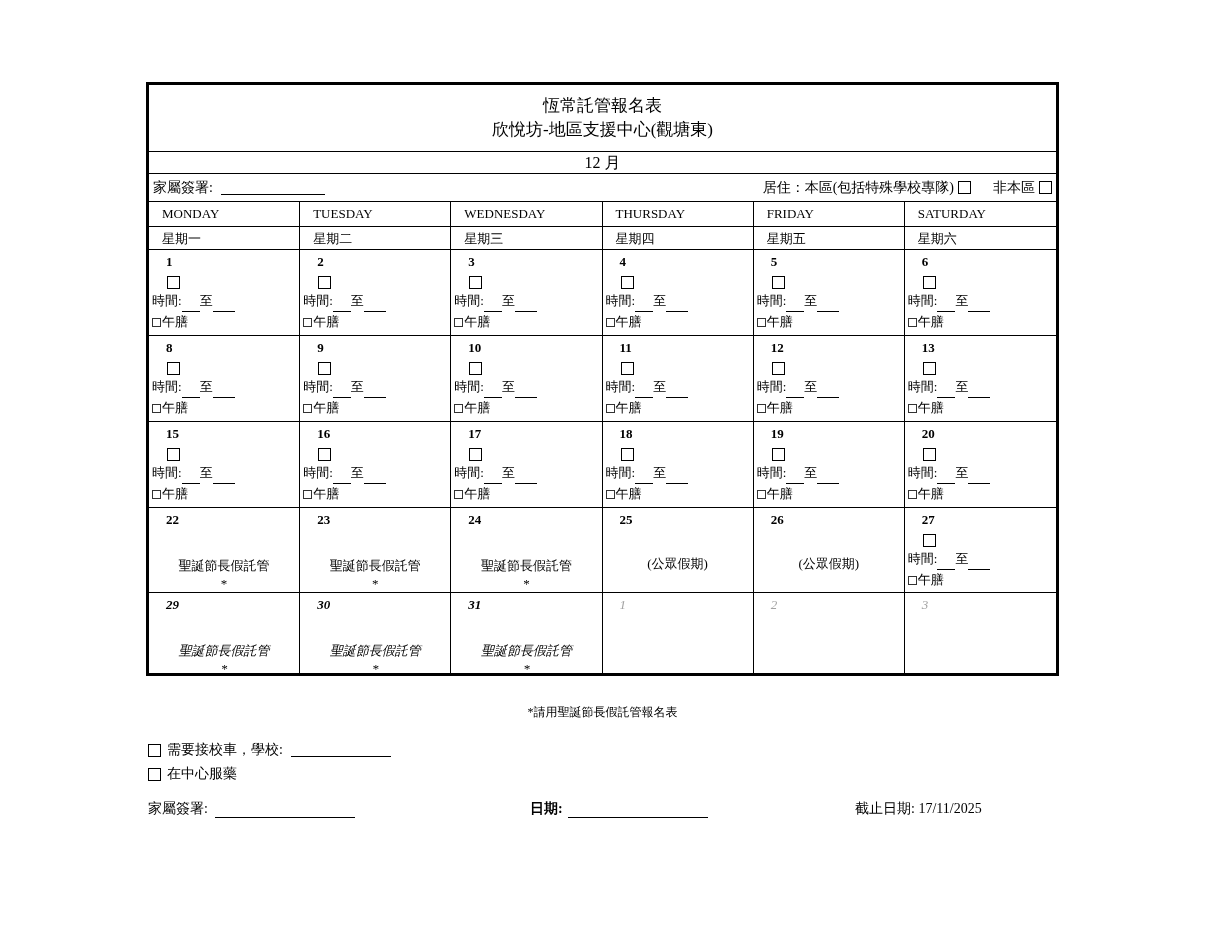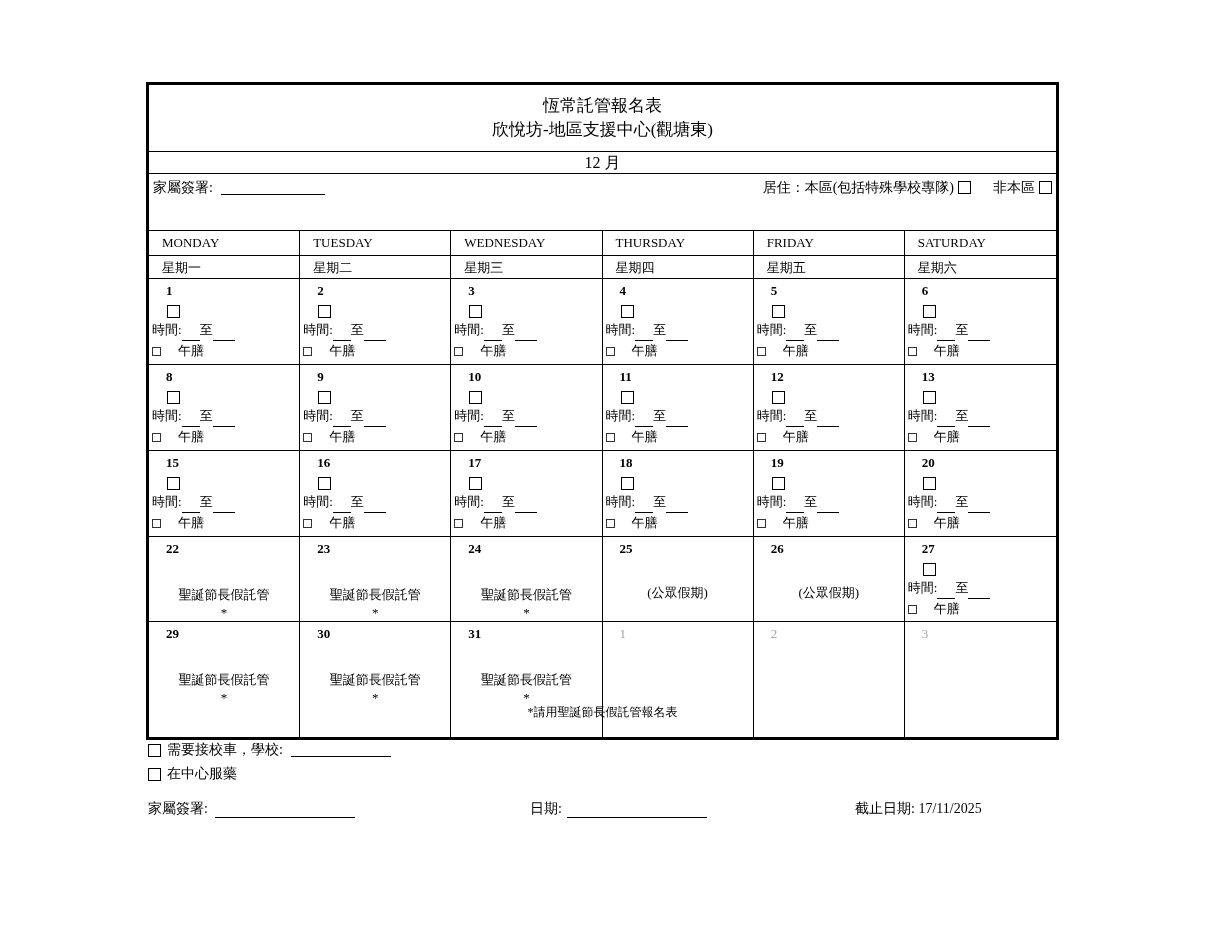--- a/index.html
+++ b/index.html
@@ -26,45 +26,45 @@
   .blank.date{width:140px;margin-left:2px;}
 
   .checkbox{display:inline-block;width:13px;height:13px;border:1px solid #000;
             box-sizing:border-box;background:#fff;vertical-align:middle;}
   .checkbox.small{width:9px;height:9px;border-color:#333;}
 
   .calendar{font-size:13px;}
   .cal-row{display:grid;grid-template-columns:repeat(6,1fr);}
   .cal-row .cell{border-right:1px solid #000;box-sizing:border-box;overflow:hidden;}
   .cal-row .cell:last-child{border-right:none;}
-  .hdr-en{border-top:1px solid #000;margin-top:29px;}
+  .hdr-en{border-top:1px solid #000;}
   .hdr-en .cell{height:24px;line-height:24px;padding-left:13px;font-size:13px;}
   .hdr-zh .cell{border-top:1px solid #000;height:23px;line-height:23px;padding-left:13px;}
   .week .cell{border-top:1px solid #000;padding:2px 3px;}
   .week.w0 .cell,.week.w1 .cell,.week.w2 .cell{height:86px;}
   .week.w3 .cell{height:85px;}
-  .week.w4 .cell{height:116px;}
+  .week.w4 .cell{height:81px;font-style:italic;}
 
   .daynum{font-weight:bold;font-size:13px;padding-left:14px;line-height:19px;}
   .daynum.gray{color:#a3a3a3;font-weight:normal;}
   .cb-line{padding-left:15px;line-height:19px;}
   .time-line{line-height:22px;white-space:nowrap;}
-  .lunch-line{line-height:20px;display:flex;align-items:center;gap:17px;}
+  .lunch-line{line-height:20px;display:flex;align-items:center;gap:1px;}
   .care-note{text-align:center;margin-top:28px;line-height:18px;}
   .care-star{text-align:center;line-height:18px;}
   .ph-note{text-align:center;margin-top:26px;}
 
   .footnote{position:absolute;left:146px;top:704px;width:913px;text-align:center;font-size:12px;}
   .opt-line{position:absolute;left:148px;font-size:14px;display:flex;align-items:center;gap:6px;}
   .opt-bus{top:741px;}
   .opt-med{top:765px;}
   .sig-row{position:absolute;left:0;top:800px;width:1225px;height:24px;font-size:14px;}
   .sig-item{position:absolute;white-space:nowrap;}
   .sig-sign{left:148px;}
-  .sig-date{left:530px;}
+  .sig-date{left:530px;font-weight:bold;}
   .sig-deadline{left:855px;}
 </style>
 </head>
 <body>
 
 <div class="page">
 
   <div class="frame">
 
     <div class="title-block">

